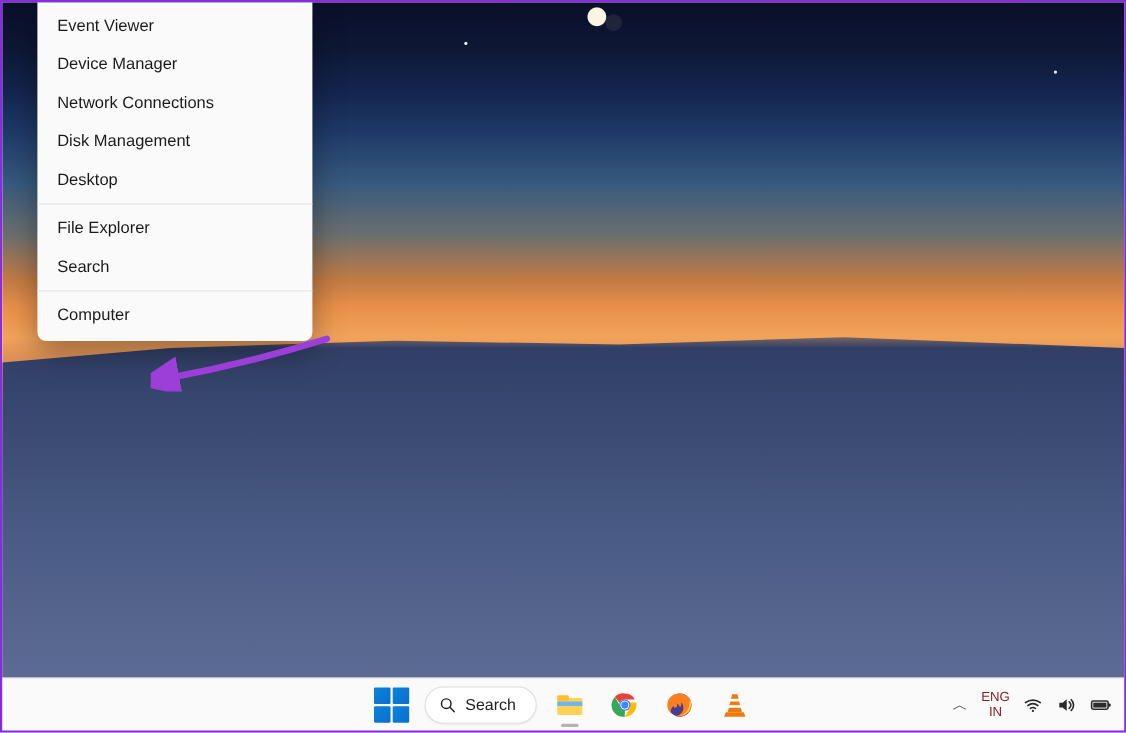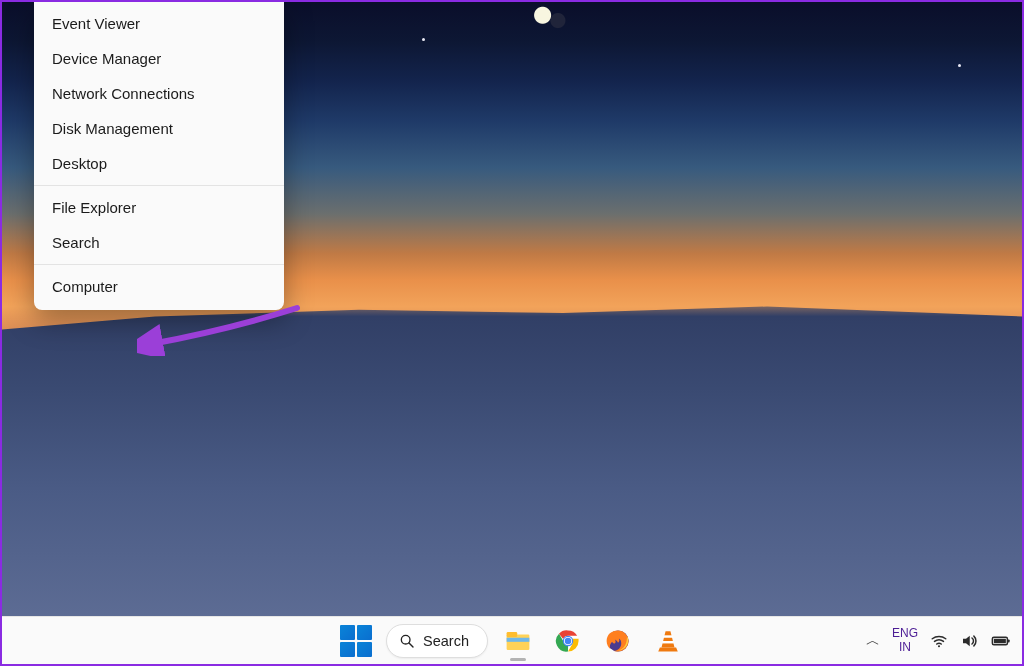--- a/index.html
+++ b/index.html
@@ -75,21 +75,21 @@
   }
   .search-pill .mag { width: 16px; height: 16px; }
   .search-pill span { font-size: 14.5px; color: #222; }
 
   .active-dot { position: relative; }
   .active-dot::after { content:""; position: absolute; left: 50%; bottom: 0px; transform: translateX(-50%); width: 16px; height: 3px; background: #b3b3b3; border-radius: 2px; }
 
   
   .icon-svg { width: 26px; height: 26px; }
 
-  .lang { font-size: 12px; line-height: 1.15; color: #4c1d95; text-align: center; }
+  .lang { font-size: 12px; line-height: 1.15; color: #7f1d1d; text-align: center; }
 
   .tray-ico { width: 18px; height: 18px; color: #2b2b2b; }
   .chev-up { font-size: 14px; color: #444; }
 </style>
 </head>
 <body>
 
 <div class="desktop"></div>
 <div class="foreground"></div>
 <div class="star a"></div>

